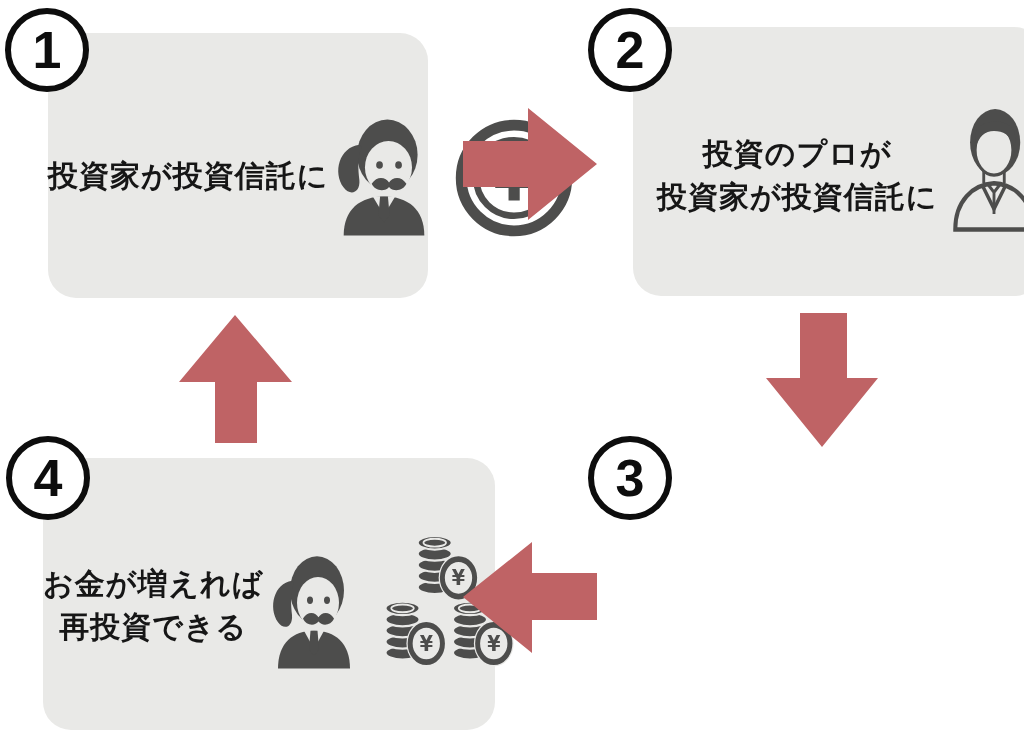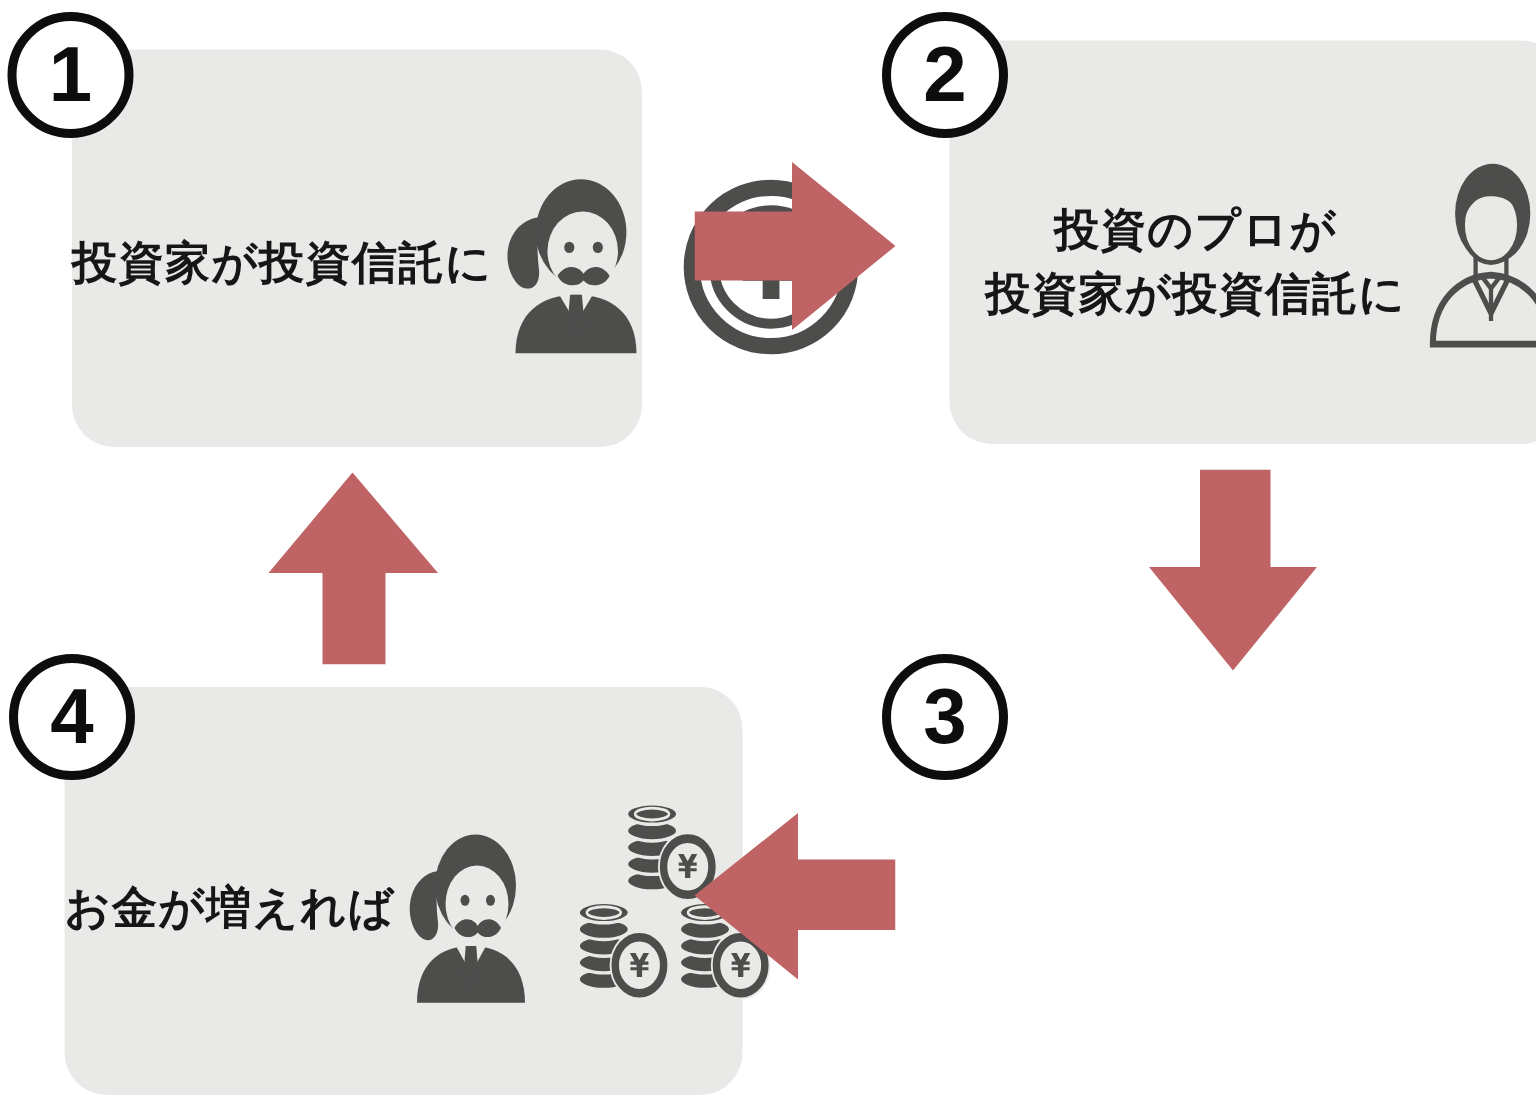--- a/index.html
+++ b/index.html
@@ -166,20 +166,21 @@
       <svg width="146" height="118" viewBox="0 0 100 100" preserveAspectRatio="none">
           <use href="#sym-chart"></use>
         </svg>
     </div>
   </div>
 
 
   <div class="card card-4">
     <div class="title">
       <div>お金が増えれば</div>
+      <div>再投資できる</div>
     </div>
     <div class="icons">
       <svg width="100" height="122" viewBox="0 0 100 100" preserveAspectRatio="none">
           <use href="#sym-investor"></use>
         </svg>
       <svg width="138" height="142" viewBox="0 0 180 160" preserveAspectRatio="none">
         <use href="#sym-stack" x="46" y="0" width="56" height="78"></use>
         <use href="#sym-coin-small" x="78" y="28" width="54" height="54"></use>
         <use href="#sym-stack" x="4" y="74" width="56" height="78"></use>
         <use href="#sym-coin-small" x="36" y="102" width="54" height="54"></use>

